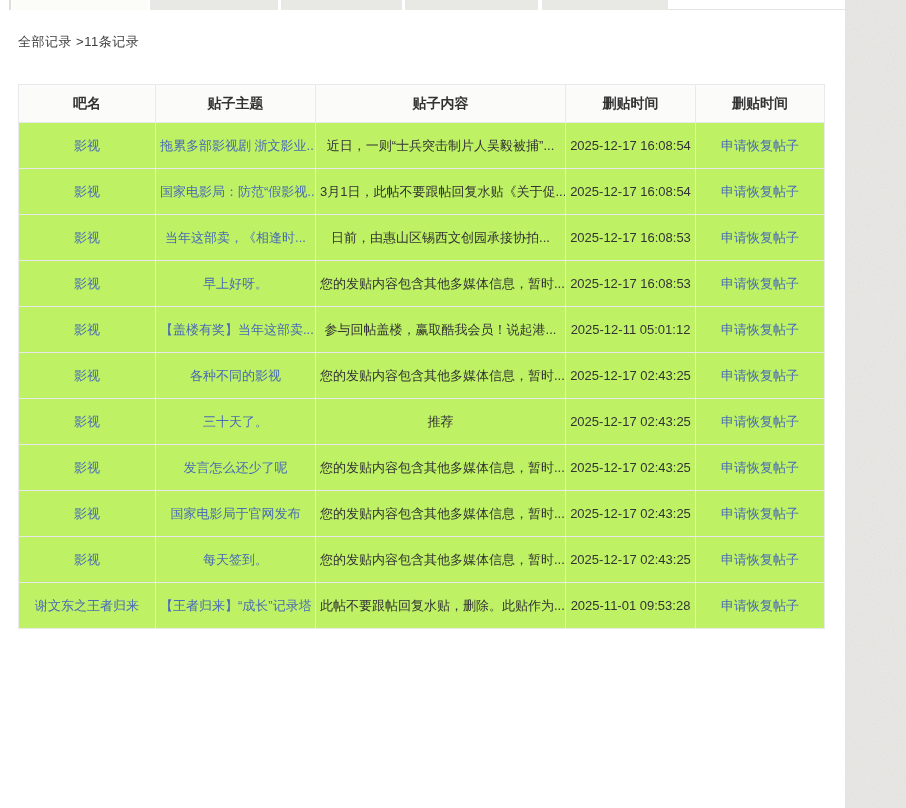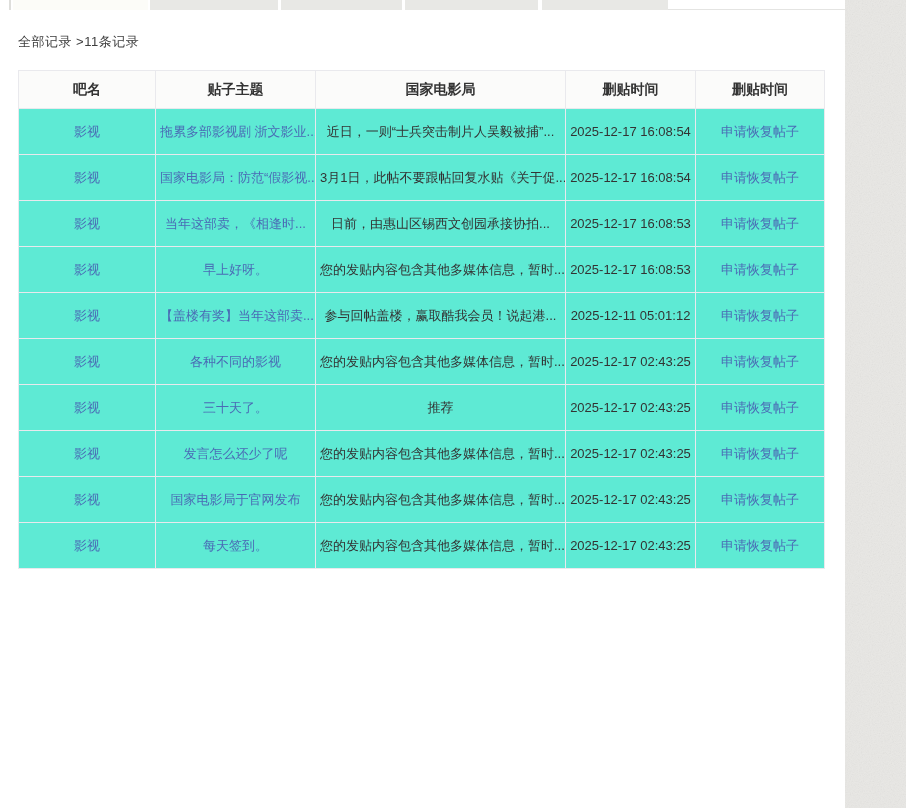--- a/index.html
+++ b/index.html
@@ -11,21 +11,21 @@
   
   .tabstrip { position:absolute; top:0; left:0; width:845px; height:10px; }
   .tab-stub { position:absolute; left:0; top:0; width:11px; height:10px; background:#ffffff; border-right:2px solid #dededb; box-sizing:border-box; }
   .tab { position:absolute; top:0; height:10px; background:#e8e8e5; }
   .tab.active { background:#fcfcf8; }
   .tab-underline { position:absolute; top:9px; left:668px; width:177px; height:1px; background:#e4e4e2; }
   
   .summary { position:absolute; left:18px; top:33px; font-size:13px; color:#3d3d3d; letter-spacing:0.5px; }
   .summary .count { font-weight:normal; }
   
-  table.records { position:absolute; left:18px; top:70px; width:806px; border-collapse:collapse; table-layout:fixed; background:#5eead4; }
+  table.records { position:absolute; left:18px; top:84px; width:806px; border-collapse:collapse; table-layout:fixed; background:#bef264; }
   table.records th, table.records td {
     border:1px solid #e9e9ed; text-align:center; vertical-align:middle;
     overflow:hidden; white-space:nowrap; padding:0 4px; box-sizing:border-box;
   }
   table.records th { height:38px; font-size:14px; font-weight:bold; color:#333; background:#fbfbfa; }
   table.records td { height:46px; font-size:13px; color:#333;margin-top:12px; }
   a.cell-link { color:#4a6bb5; text-decoration:none; cursor:pointer; }
   
   .texture { position:absolute; left:845px; top:0; width:61px; height:808px; }
 </style>
@@ -51,21 +51,21 @@
     <col style="width:137px">
       <col style="width:160px">
       <col style="width:250px">
       <col style="width:130px">
       <col style="width:129px">
   </colgroup>
   <thead>
     <tr>
       <th>吧名</th>
       <th>贴子主题</th>
-      <th>国家电影局</th>
+      <th>贴子内容</th>
       <th>删贴时间</th>
       <th>删贴时间</th>
     </tr>
   </thead>
   <tbody>
       <tr>
         <td><a class="cell-link">影视</a></td>
         <td><a class="cell-link">拖累多部影视剧 浙文影业...</a></td>
         <td><span>近日，一则“士兵突击制片人吴毅被捕”...</span></td>
         <td><span>2025-12-17 16:08:54</span></td>
@@ -127,20 +127,27 @@
         <td><span>2025-12-17 02:43:25</span></td>
         <td><a class="cell-link">申请恢复帖子</a></td>
       </tr>
       <tr>
         <td><a class="cell-link">影视</a></td>
         <td><a class="cell-link">每天签到。</a></td>
         <td><span>您的发贴内容包含其他多媒体信息，暂时...</span></td>
         <td><span>2025-12-17 02:43:25</span></td>
         <td><a class="cell-link">申请恢复帖子</a></td>
       </tr>
+      <tr>
+        <td><a class="cell-link">谢文东之王者归来</a></td>
+        <td><a class="cell-link">【王者归来】“成长”记录塔</a></td>
+        <td><span>此帖不要跟帖回复水贴，删除。此贴作为...</span></td>
+        <td><span>2025-11-01 09:53:28</span></td>
+        <td><a class="cell-link">申请恢复帖子</a></td>
+      </tr>
     </tbody>
 </table>
 
 <div class="texture">
   <svg width="61" height="808" xmlns="http://www.w3.org/2000/svg">
     <filter id="grain">
       <feTurbulence type="fractalNoise" baseFrequency="0.9" numOctaves="2" stitchTiles="stitch"></feTurbulence>
       <feColorMatrix type="saturate" values="0"></feColorMatrix>
     </filter>
     <rect width="61" height="808" fill="#e9e8e5"></rect>

